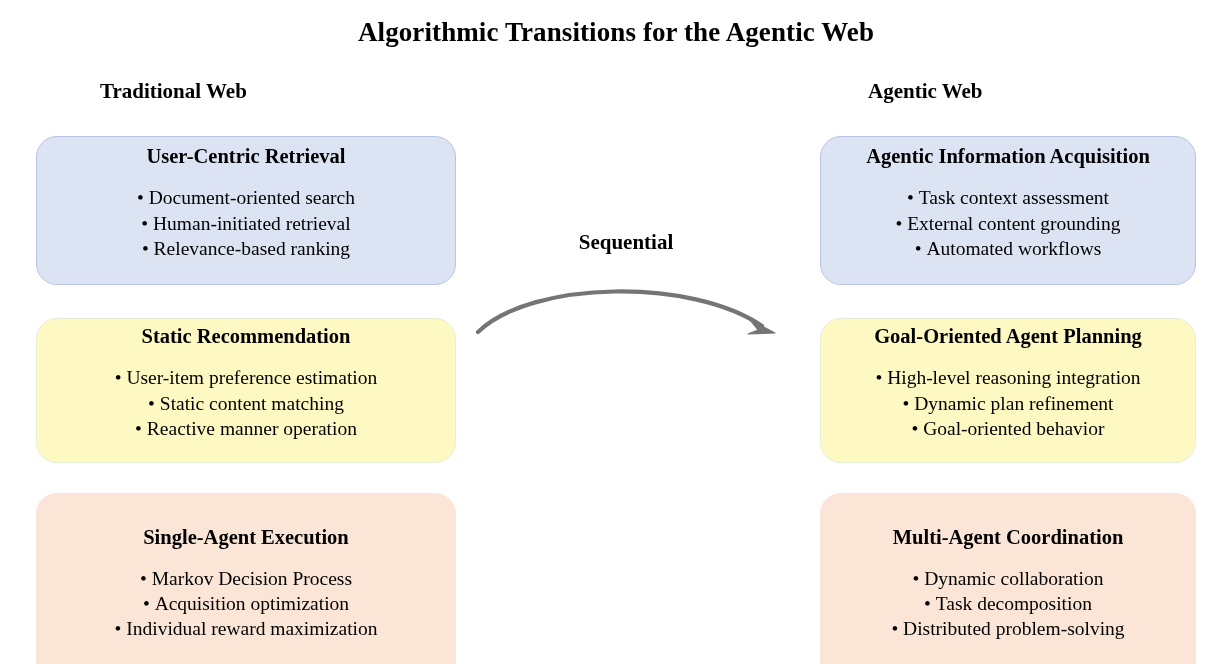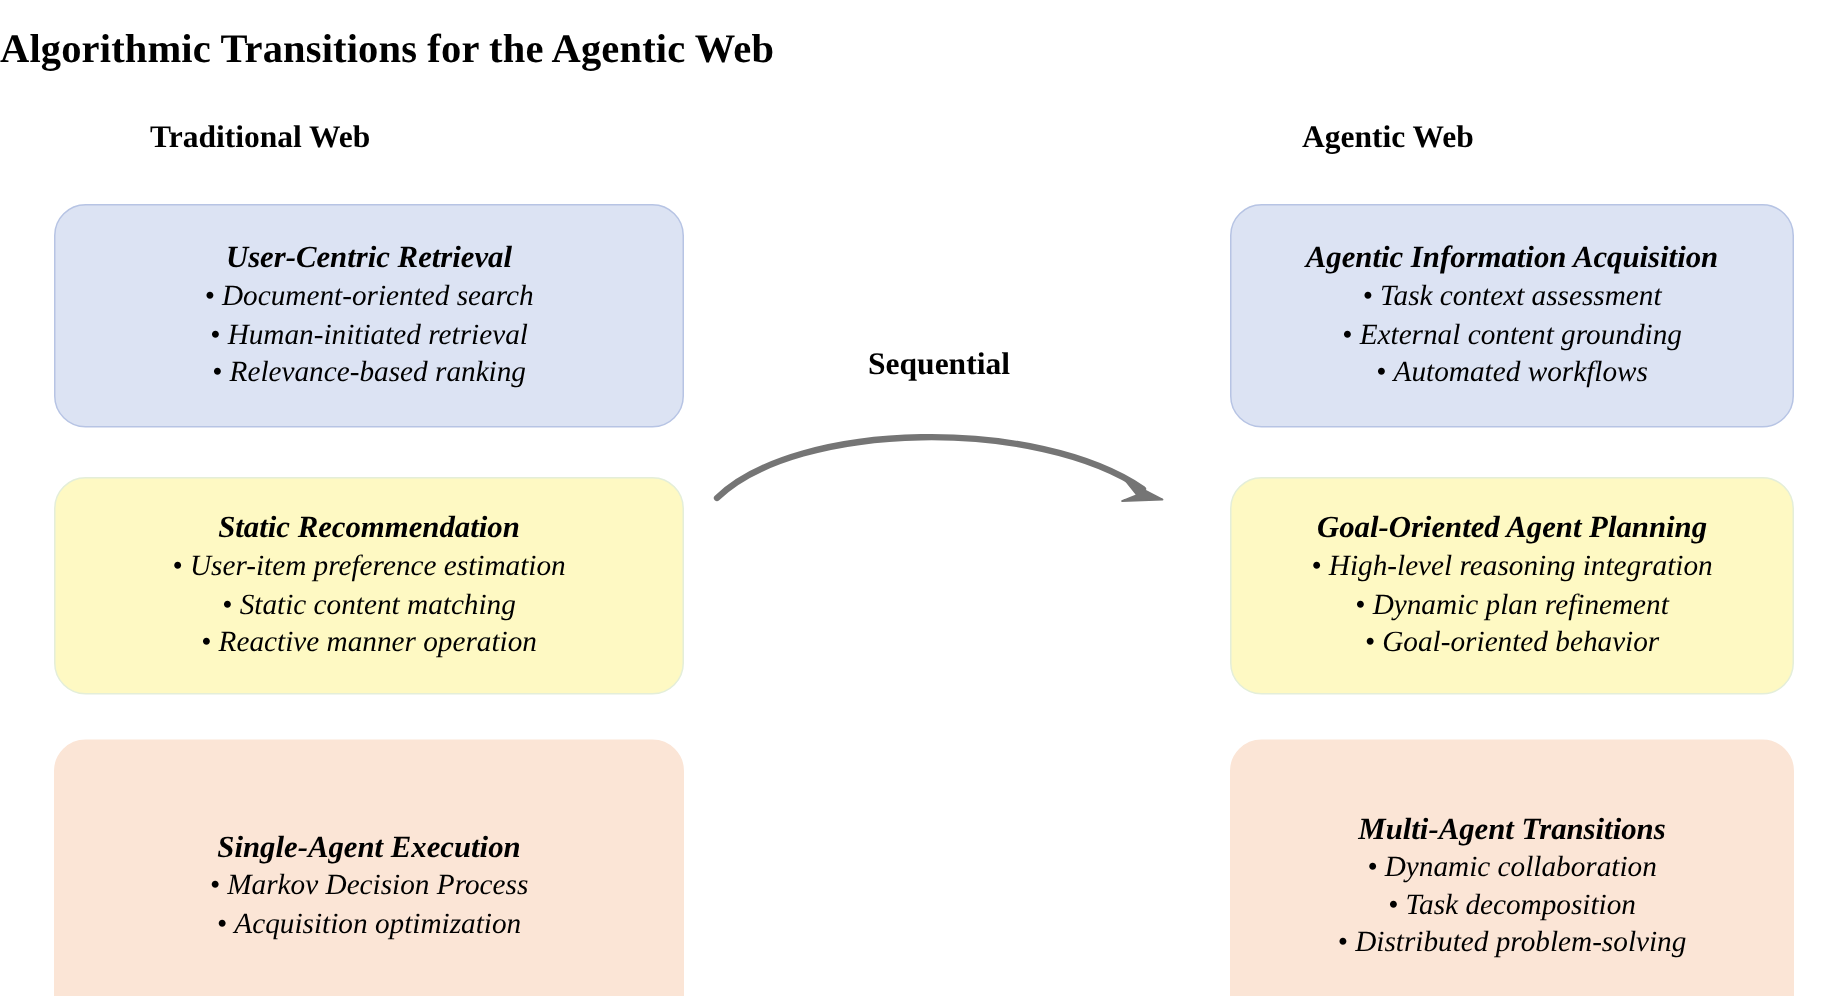--- a/index.html
+++ b/index.html
@@ -20,21 +20,21 @@
     position: absolute;
     inset: 0;
   }
 
   
   .fig-title {
     position: absolute;
     left: 0;
     top: 18px;
     width: 1232px;
-    text-align: left;
+    text-align: center;
     font-size: 27px;
     font-weight: bold;
     letter-spacing: 0.1px;
     line-height: 1.1;
   }
 
   
   .col-header {
     position: absolute;
     top: 80px;
@@ -50,21 +50,20 @@
   .node-box {
     position: absolute;
     box-sizing: border-box;
     border-radius: 21px;
     display: flex;
     flex-direction: column;
     align-items: center;
     justify-content: center;
     padding: 16px 8px;
     text-align: center;
-    font-style: italic;
   }
   .node-box.col-left  { left: 36px;  width: 420px; }
   .node-box.col-right { left: 820px; width: 376px; }
 
   .node-box.row-1 { top: 136px; height: 149px; }
   .node-box.row-2 { top: 318px; height: 145px; }
   .node-box.row-3 { top: 493px; height: 196px; }
 
   .theme-blue {
     background: #dce3f3;
@@ -81,21 +80,21 @@
 
   .node-title {
     font-size: 20.5px;
     font-weight: bold;
     line-height: 1.18;
     margin-bottom: 1px;
     white-space: nowrap;
   }
   .node-bullets {
     list-style: none;
-    margin: 0;
+    margin: 16px;
     padding: 0;
   }
   .node-bullets li {
     font-size: 19.5px;
     line-height: 1.29;
     white-space: nowrap;
   }
   .node-bullets li::before {
     content: "\2022\00a0";
   }
@@ -147,20 +146,21 @@
       <li>Static content matching</li>
       <li>Reactive manner operation</li>
     </ul>
   </div>
 
   <div class="node-box col-left row-3 theme-orange">
     <div class="node-title">Single-Agent Execution</div>
     <ul class="node-bullets">
       <li>Markov Decision Process</li>
       <li>Acquisition optimization</li>
+      <li>Individual reward maximization</li>
     </ul>
   </div>
 
   <div class="node-box col-right row-1 theme-blue">
     <div class="node-title">Agentic Information Acquisition</div>
     <ul class="node-bullets">
       <li>Task context assessment</li>
       <li>External content grounding</li>
       <li>Automated workflows</li>
     </ul>
@@ -169,21 +169,21 @@
   <div class="node-box col-right row-2 theme-green">
     <div class="node-title">Goal-Oriented Agent Planning</div>
     <ul class="node-bullets">
       <li>High-level reasoning integration</li>
       <li>Dynamic plan refinement</li>
       <li>Goal-oriented behavior</li>
     </ul>
   </div>
 
   <div class="node-box col-right row-3 theme-orange">
-    <div class="node-title">Multi-Agent Transitions</div>
+    <div class="node-title">Multi-Agent Coordination</div>
     <ul class="node-bullets">
       <li>Dynamic collaboration</li>
       <li>Task decomposition</li>
       <li>Distributed problem-solving</li>
     </ul>
   </div>
 
   <div class="transition-label">Sequential</div>
 
   <svg id="arrow-svg" viewBox="0 0 330 72">

